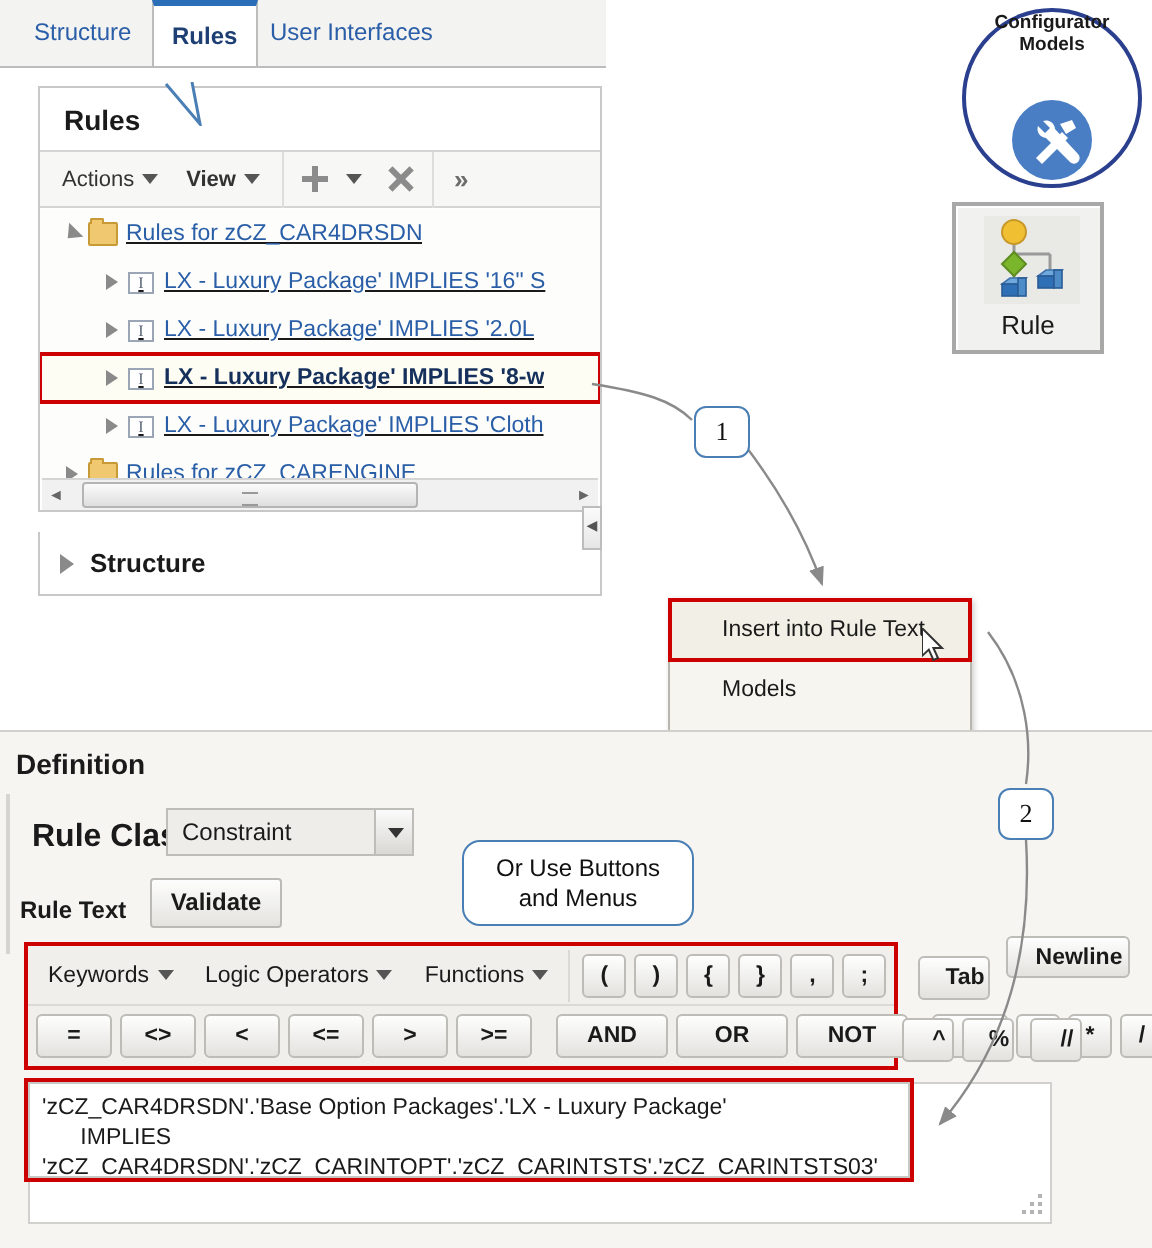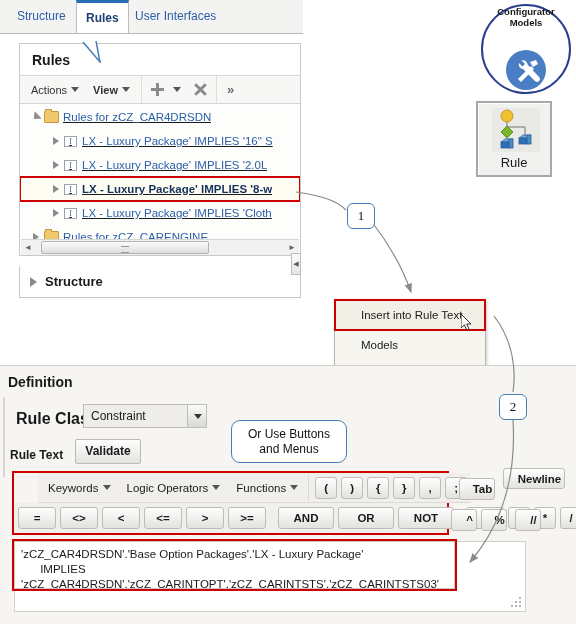--- a/index.html
+++ b/index.html
@@ -106,21 +106,21 @@
 
   #rt-label{position:absolute;left:10px;top:448px;font-size:12px;font-weight:bold;color:#1a1a1a;}
   #validate-btn{position:absolute;left:75px;top:439px;width:66px;height:25px;background:linear-gradient(#fdfdfd,#e4e3df);border:1px solid #bcbab5;box-sizing:border-box;border-radius:2px;text-align:center;line-height:23px;font-size:12px;font-weight:bold;color:#1a1a1a;}
 
   
   #bubble{position:absolute;left:206px;top:420px;width:116px;height:43px;border:1.5px solid #4a7fb5;border-radius:9px;background:#ffffff;box-sizing:border-box;text-align:center;font-size:12px;line-height:15px;padding-top:6px;color:#111;z-index:5;margin-left:25px;}
   #bubble-tail{position:absolute;left:82px;top:41px;width:22px;height:22px;z-index:5;}
 
   
   #tbar-wrap{position:absolute;left:14px;top:473px;width:433px;height:60px;outline:2px solid #cc0000;outline-offset:0px;}
-  #tbar1{position:absolute;left:0;top:0;width:100%;height:30px;display:flex;align-items:center;background:#f0efec;border-bottom:1px solid #dcdad6;box-sizing:border-box;margin-left:24px;}
+  #tbar1{position:absolute;left:0;top:0;width:100%;height:30px;display:flex;align-items:center;background:#f0efec;border-bottom:1px solid #dcdad6;box-sizing:border-box;}
   #tbar2{position:absolute;left:0;top:30px;width:100%;height:30px;display:flex;align-items:center;background:#f0efec;box-sizing:border-box;}
   .menu-item{display:flex;align-items:center;font-size:11.5px;color:#1a1a1a;padding:0 6px;white-space:nowrap;}
   .btn{height:22px;min-width:22px;padding:0 5px;margin:0 2px;background:linear-gradient(#fefefe,#e3e2de);border:1px solid #bebcb7;border-radius:3px;box-sizing:border-box;display:flex;align-items:center;justify-content:center;font-size:11.5px;font-weight:bold;color:#1a1a1a;}
   .btn.wide{min-width:38px;}
   .btn.wider{min-width:56px;}
   .grp-sep{width:1px;height:26px;background:#dbd9d5;margin:0 4px;}
 
   
   #tab-btn{position:absolute;left:459px;top:478px;width:36px;height:22px;}
   #newline-btn{position:absolute;left:503px;top:468px;width:62px;height:21px;}

